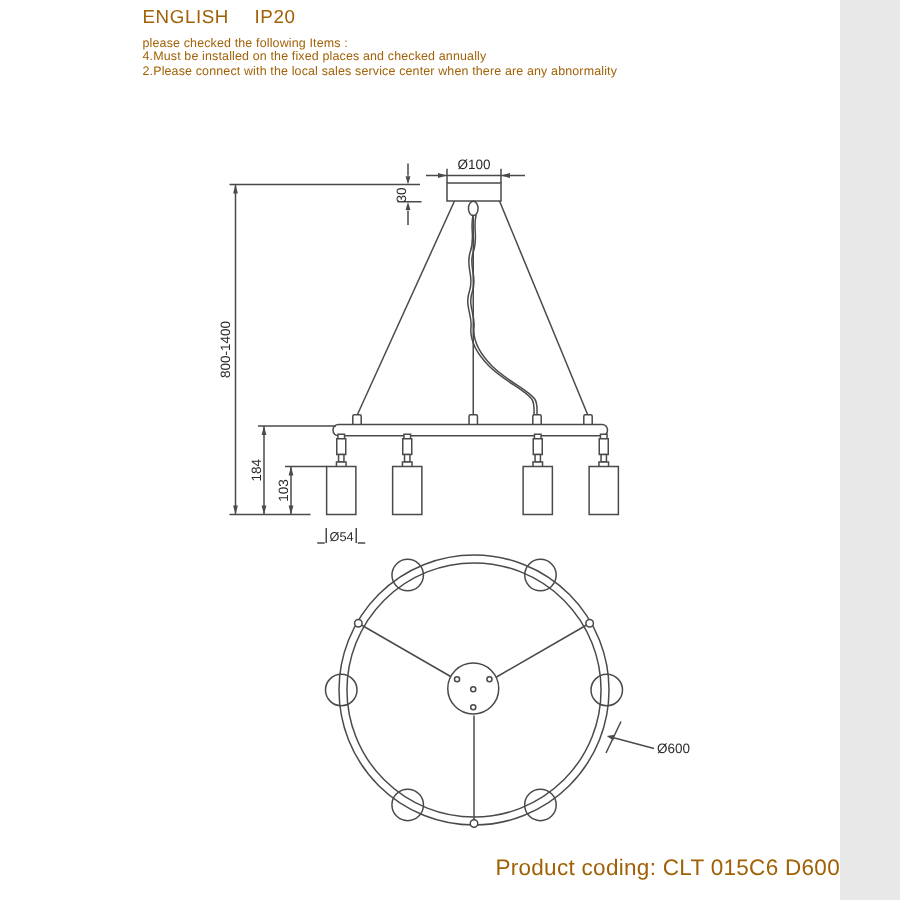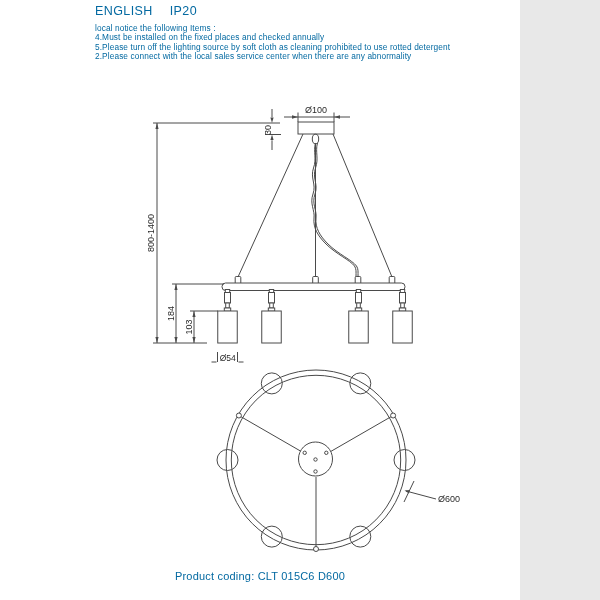--- a/index.html
+++ b/index.html
@@ -1,58 +1,57 @@
 <!DOCTYPE html>
 <html><head>
 <meta charset="utf-8">
 <style>
   html,body{margin:0;padding:0;background:#e8e8e8;}
   .page{
     position:relative;
-    width:520px;height:600px;
+    width:560px;height:600px;
     background:#fff;
     font-family:"Liberation Sans", sans-serif;
-    color:#0369a1;
+    color:#a16207;
     overflow:hidden;
   }
   .hdr{
     position:absolute;left:95px;top:4px;
     font-size:12.5px;letter-spacing:.4px;
     display:flex;gap:17px;
   }
   .spec{
     position:absolute;left:95px;top:24px;
     font-size:8.3px;line-height:9.45px;
     letter-spacing:.1px;white-space:nowrap;
   }
   .footer{
     position:absolute;left:0;right:0;top:570px;
-    text-align:center;font-size:11px;letter-spacing:.2px;
+    text-align:right;font-size:15px;letter-spacing:.2px;
   }
   svg.drawing{position:absolute;left:0;top:0;}
   svg .ln{stroke:#4a4a4a;stroke-width:1;fill:none;}
   svg .fw{stroke:#4a4a4a;stroke-width:1;fill:#ffffff;}
   svg .ar{fill:#4a4a4a;stroke:none;}
   svg text{fill:#2b2b2b;font-family:"Liberation Sans",sans-serif;font-size:9px;}
   svg text.sm{font-size:8.5px;}
 </style>
 </head>
 <body>
 
 <div class="page">
 
   <div class="hdr">
     <span>ENGLISH</span>
     <span>IP20</span>
   </div>
 
   <div class="spec">
-    <div>local notice the following Items :</div>
+    <div>please checked the following Items :</div>
     <div>4.Must be installed on the fixed places and checked annually</div>
-    <div>5.Please turn off the lighting source by soft cloth as cleaning prohibited to use rotted detergent</div>
     <div>2.Please connect with the local sales service center when there are any abnormality</div>
   </div>
 
   <svg class="drawing" width="600" height="600" viewBox="0 0 600 600">
 
     <g>
 
       <line class="ln" x1="303" y1="134" x2="238" y2="277"></line>
       <line class="ln" x1="333" y1="134" x2="392" y2="277"></line>
       <line class="ln" x1="315.5" y1="144" x2="315.5" y2="277"></line>

